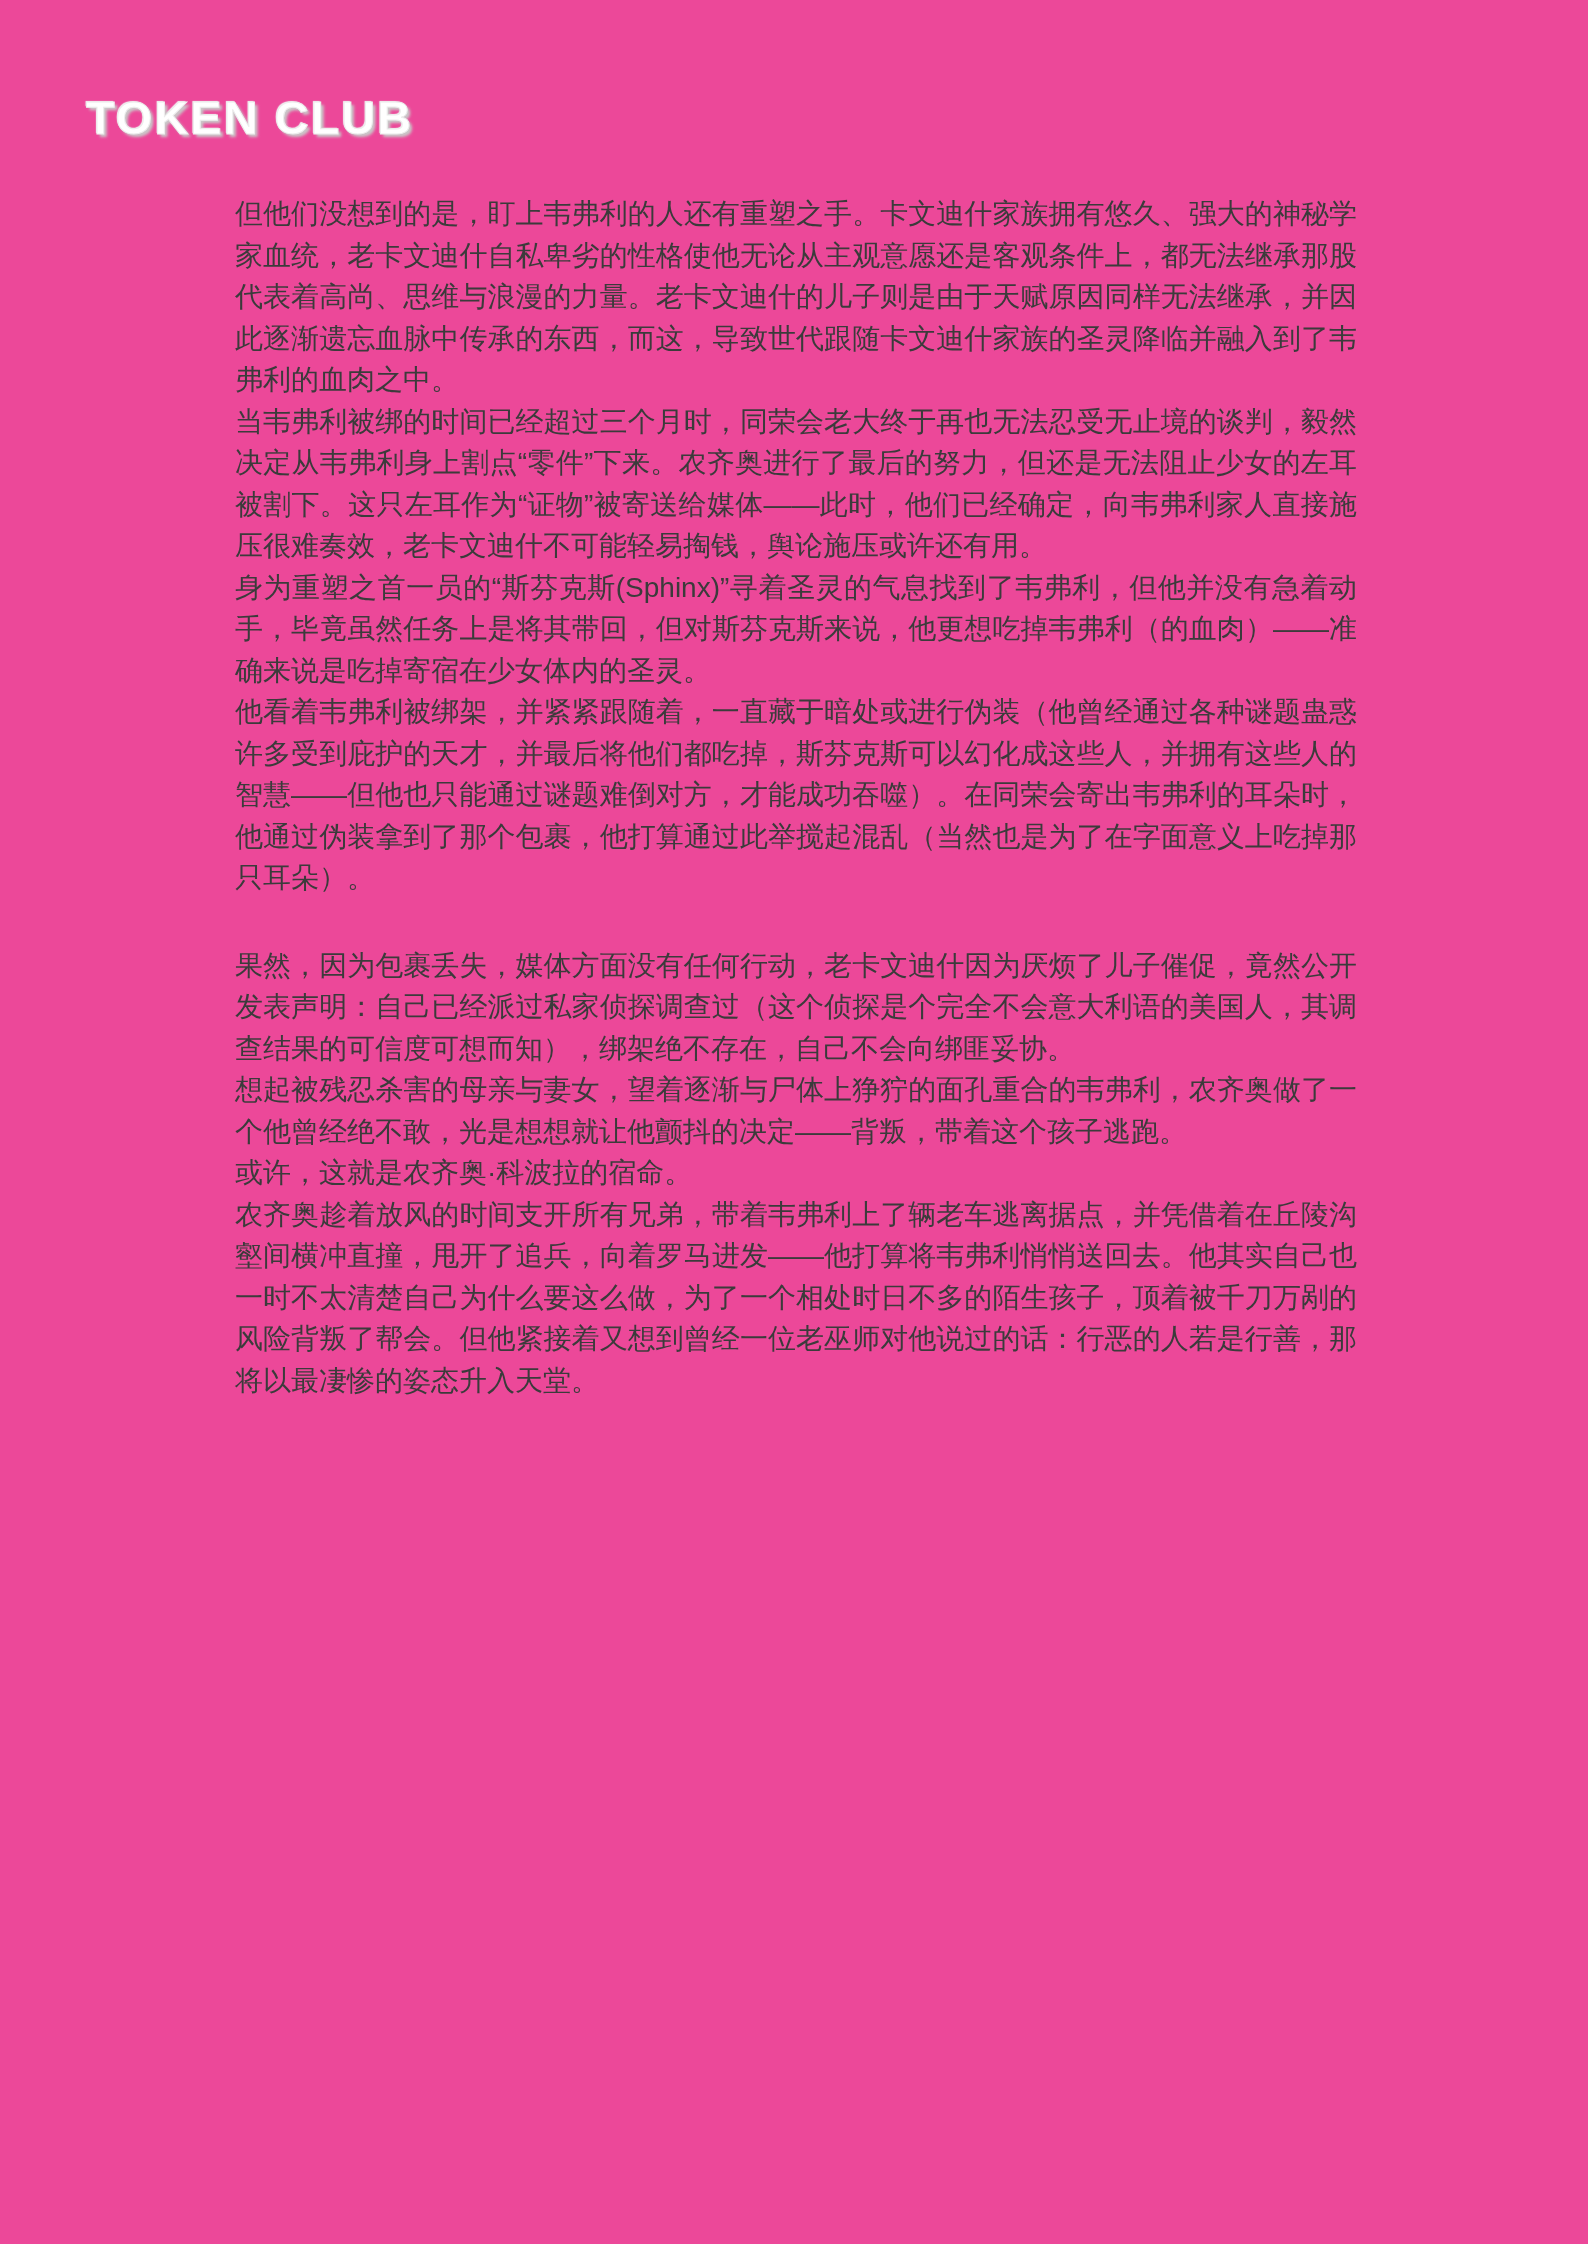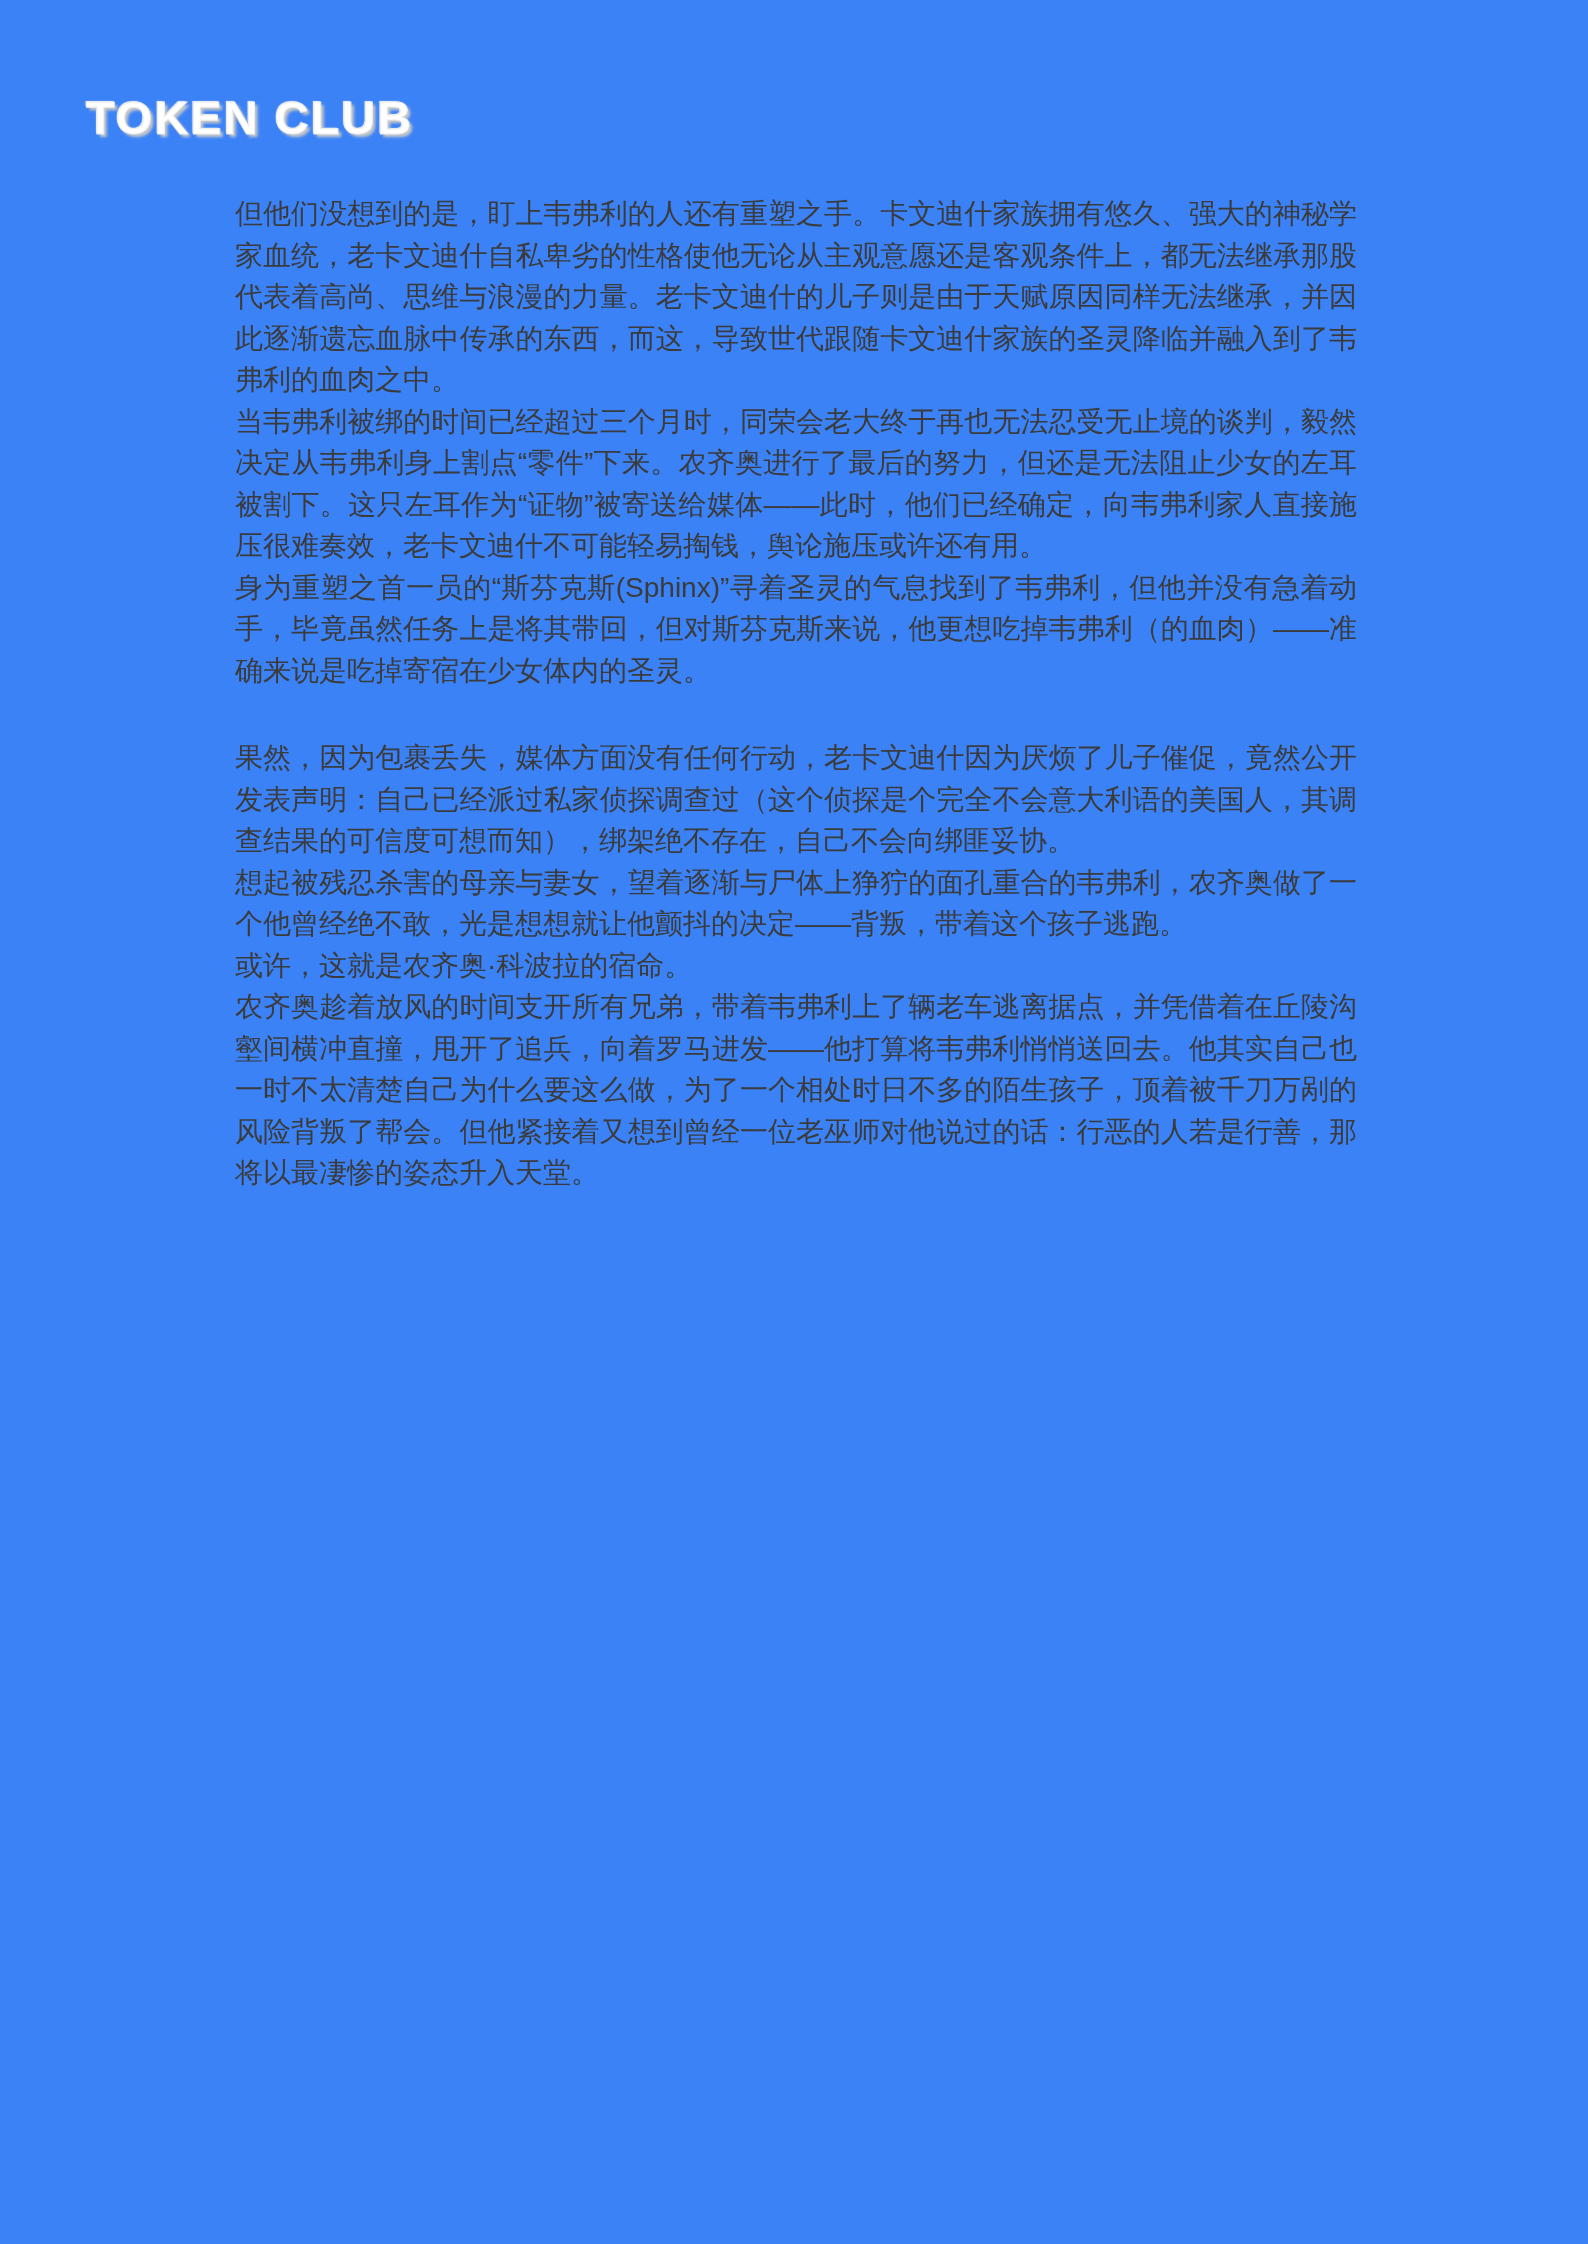--- a/index.html
+++ b/index.html
@@ -10,21 +10,21 @@
   body {
     width: 1588px;
     height: 2244px;
     position: relative;
     overflow: hidden;
     font-family: "Liberation Sans", sans-serif;
   }
   .page {
     position: absolute;
     inset: 0;
-    background: #3b82f6;
+    background: #ec4899;
   }
   .watermark {
     position: absolute;
     left: 86px;
     top: 90px;
     font-size: 47px;
     font-weight: 700;
     letter-spacing: 2px;
     color: #ffffff;
     -webkit-text-stroke: 1px #ececec;
@@ -55,19 +55,20 @@
 <body>
 
 <div class="page">
 
   <div class="watermark">TOKEN CLUB</div>
 
   <div class="article">
     <p>但他们没想到的是，盯上韦弗利的人还有重塑之手。卡文迪什家族拥有悠久、强大的神秘学家血统，老卡文迪什自私卑劣的性格使他无论从主观意愿还是客观条件上，都无法继承那股代表着高尚、思维与浪漫的力量。老卡文迪什的儿子则是由于天赋原因同样无法继承，并因此逐渐遗忘血脉中传承的东西，而这，导致世代跟随卡文迪什家族的圣灵降临并融入到了韦弗利的血肉之中。</p>
     <p>当韦弗利被绑的时间已经超过三个月时，同荣会老大终于再也无法忍受无止境的谈判，毅然决定从韦弗利身上割点“零件”下来。农齐奥进行了最后的努力，但还是无法阻止少女的左耳被割下。这只左耳作为“证物”被寄送给媒体——此时，他们已经确定，向韦弗利家人直接施压很难奏效，老卡文迪什不可能轻易掏钱，舆论施压或许还有用。</p>
     <p>身为重塑之首一员的“斯芬克斯(Sphinx)”寻着圣灵的气息找到了韦弗利，但他并没有急着动手，毕竟虽然任务上是将其带回，但对斯芬克斯来说，他更想吃掉韦弗利（的血肉）——准确来说是吃掉寄宿在少女体内的圣灵。</p>
+    <p>他看着韦弗利被绑架，并紧紧跟随着，一直藏于暗处或进行伪装（他曾经通过各种谜题蛊惑许多受到庇护的天才，并最后将他们都吃掉，斯芬克斯可以幻化成这些人，并拥有这些人的智慧——但他也只能通过谜题难倒对方，才能成功吞噬）。在同荣会寄出韦弗利的耳朵时，他通过伪装拿到了那个包裹，他打算通过此举搅起混乱（当然也是为了在字面意义上吃掉那只耳朵）。</p>
     <p class="gap-before">果然，因为包裹丢失，媒体方面没有任何行动，老卡文迪什因为厌烦了儿子催促，竟然公开发表声明：自己已经派过私家侦探调查过（这个侦探是个完全不会意大利语的美国人，其调查结果的可信度可想而知），绑架绝不存在，自己不会向绑匪妥协。</p>
     <p>想起被残忍杀害的母亲与妻女，望着逐渐与尸体上狰狞的面孔重合的韦弗利，农齐奥做了一个他曾经绝不敢，光是想想就让他颤抖的决定——背叛，带着这个孩子逃跑。</p>
     <p>或许，这就是农齐奥·科波拉的宿命。</p>
     <p>农齐奥趁着放风的时间支开所有兄弟，带着韦弗利上了辆老车逃离据点，并凭借着在丘陵沟壑间横冲直撞，甩开了追兵，向着罗马进发——他打算将韦弗利悄悄送回去。他其实自己也一时不太清楚自己为什么要这么做，为了一个相处时日不多的陌生孩子，顶着被千刀万剐的风险背叛了帮会。但他紧接着又想到曾经一位老巫师对他说过的话：行恶的人若是行善，那将以最凄惨的姿态升入天堂。</p>
   </div>
 
 </div>
 
 </body></html>

